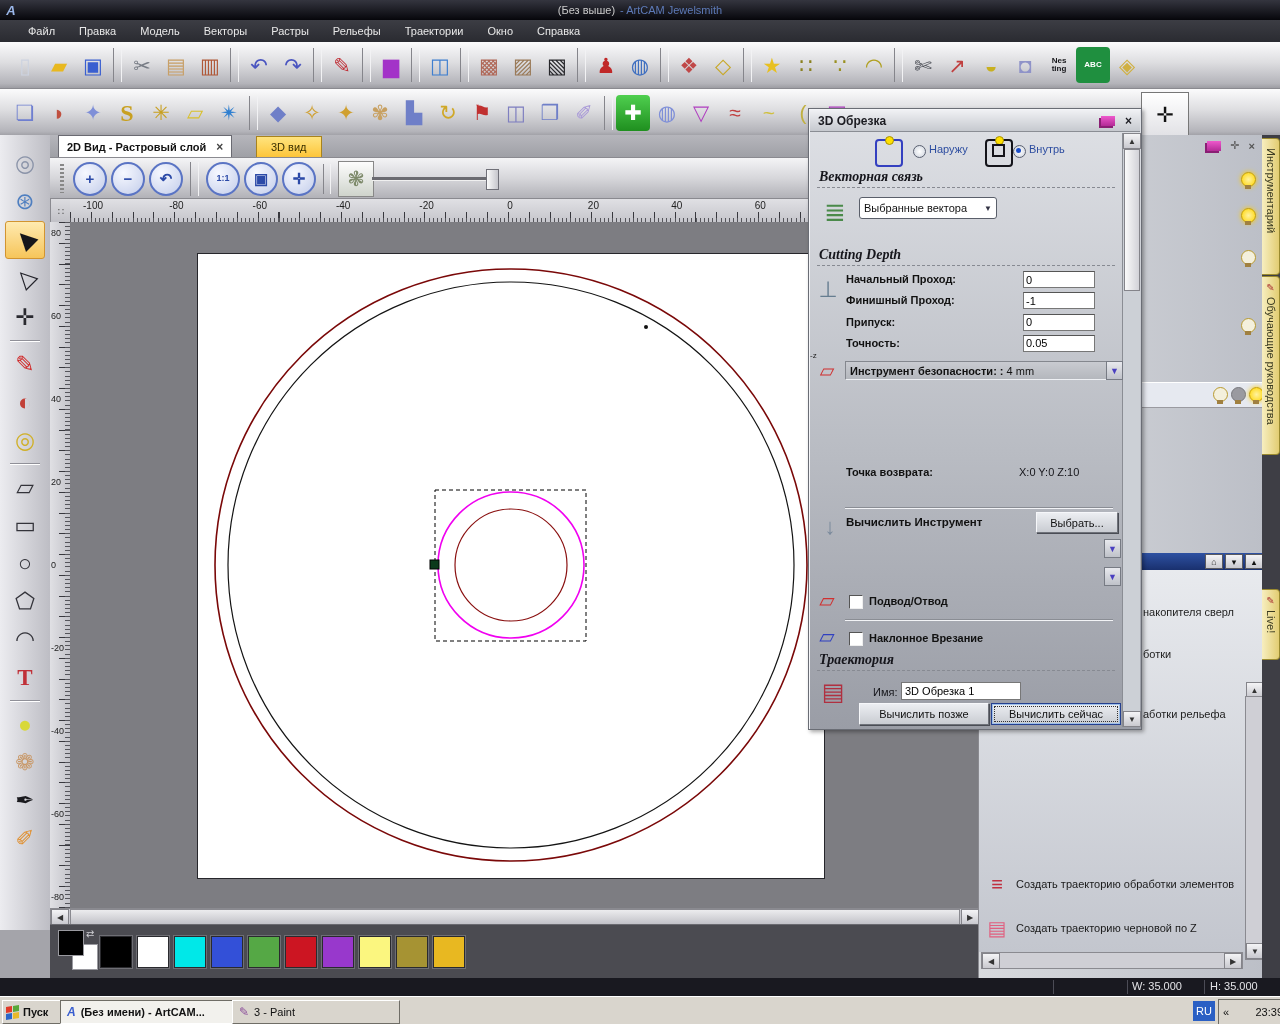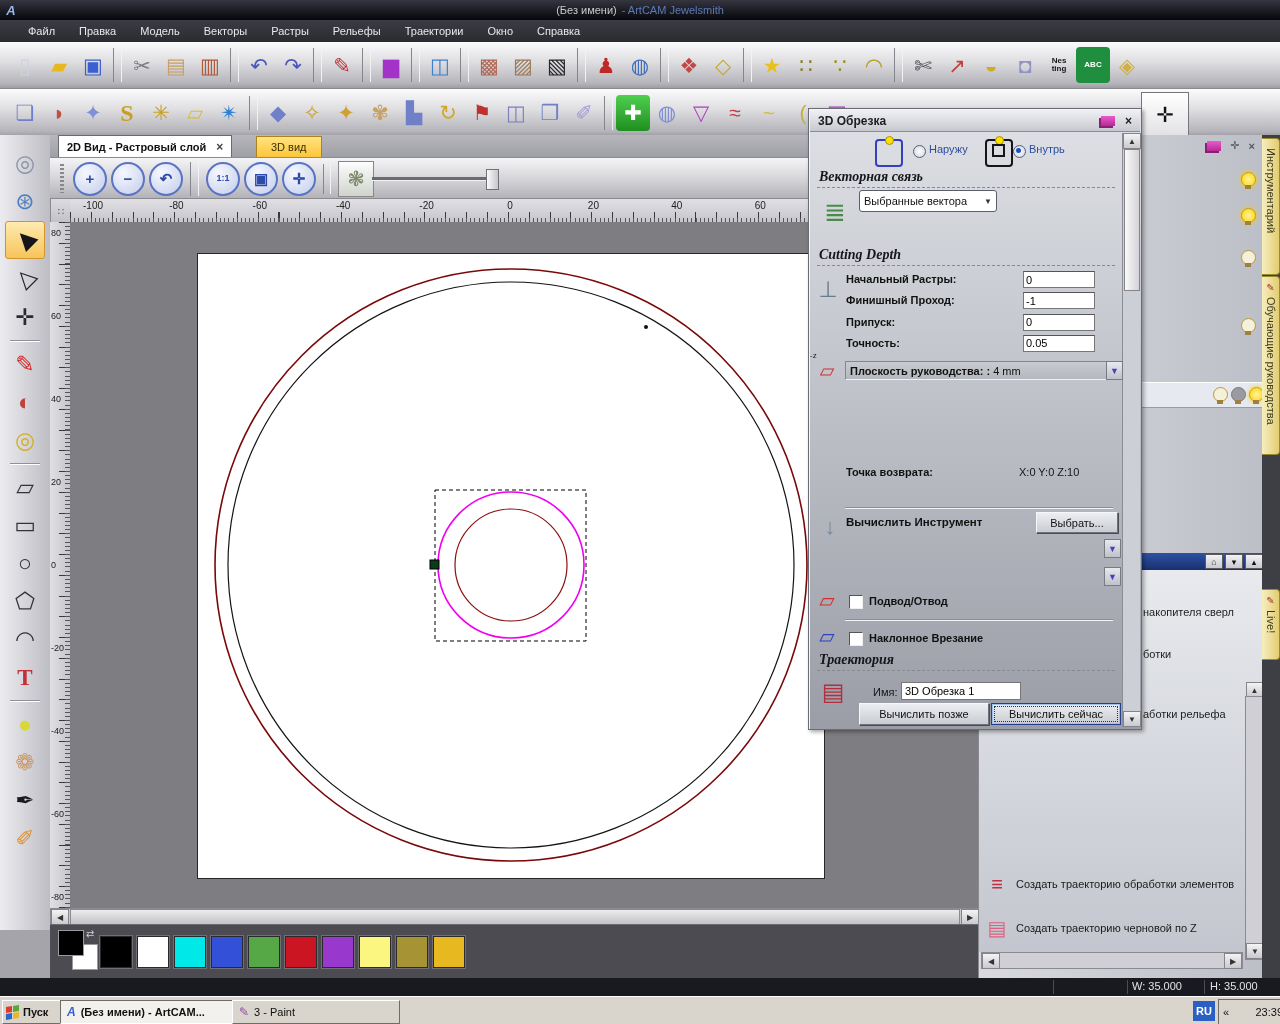--- a/index.html
+++ b/index.html
@@ -70,21 +70,21 @@
   .st-sep{position:absolute;top:2px;width:1px;height:14px;background:#4c4c56;}
   .st-txt{position:absolute;top:2px;font-size:11px;}
   .taskbar{left:0;top:996px;width:1280px;height:28px;background:#d9d5cd;border-top:1px solid #fff;}
   .startbtn{left:2px;top:3px;width:54px;height:22px;background:#d9d5cd;border:1px solid;border-color:#fff #6f6d66 #6f6d66 #fff;box-shadow:1px 1px 0 #403e38;display:flex;align-items:center;gap:4px;padding-left:3px;font-weight:bold;}
   .winflag{display:grid;grid-template-columns:6px 6px;grid-template-rows:6px 6px;gap:1px;transform:skewY(-8deg);}
   .winflag div{width:6px;height:6px;}
   .taskbtn{top:3px;height:22px;display:flex;align-items:center;gap:5px;padding:0 6px;border:1px solid;}
   .task-active{left:60px;width:168px;background:#f2f1ed;border-color:#6f6d66 #fff #fff #6f6d66;font-weight:bold;}
   .task-idle{left:232px;width:154px;background:#d9d5cd;border-color:#fff #6f6d66 #6f6d66 #fff;}
   .task-ico{font-size:12px;}
-  .ru-badge{left:1193px;top:4px;width:22px;height:20px;background:#2a5fc4;color:#fff;font-weight:bold;font-size:11px;display:flex;align-items:center;justify-content:center;}
+  .ru-badge{left:1193px;top:4px;width:22px;height:20px;background:#2a5fc4;color:#fff;font-weight:normal;font-size:11px;display:flex;align-items:center;justify-content:center;}
   .tray{left:1218px;top:2px;width:60px;height:24px;border:1px solid;border-color:#6f6d66 #fff #fff #6f6d66;display:flex;align-items:center;justify-content:space-between;padding:0 4px;}
   
   .rpanel{left:978px;top:135px;width:284px;height:843px;background:linear-gradient(90deg,#d8dade,#bcbfc7);border-left:1px solid #8a8a90;}
   .rp-head{position:absolute;top:4px;right:8px;display:flex;gap:9px;align-items:center;color:#555;}
   .book-ico{width:14px;height:10px;background:linear-gradient(#ee58cc,#b32b96);box-shadow:-2px 2px 0 #8a1f74;}
   .bulb{position:absolute;width:13px;height:13px;border-radius:50%;}
   .bulb::after{content:"";position:absolute;left:3px;top:12px;width:6px;height:4px;background:#a08040;}
   .bulb.on{background:radial-gradient(#fff2a0,#ffd400);box-shadow:0 0 5px #fc0;border:1px solid #c8a000;}
   .bulb.off{background:#f4f0dc;border:1px solid #b89a30;}
   .bulb.gray{background:#9a9aa0;border:1px solid #77777d;}
@@ -135,21 +135,21 @@
   .miniz{position:absolute;font-size:8px;color:#222;top:-4px;left:-1px;}
 </style>
 </head>
 <body>
 
 <div id="screen">
 
   <div class="abs titlebar">
     <div class="abs appico">A</div>
     <div class="abs title-text">
-      <span class="t-un">(Без имени)</span>
+      <span class="t-un">(Без выше)</span>
       <span class="t-app">- ArtCAM Jewelsmith</span>
     </div>
   </div>
 
   <div class="abs menubar">
 
   <div class="menu-item small">Файл</div>
       <div class="menu-item small">Правка</div>
       <div class="menu-item small">Модель</div>
       <div class="menu-item small">Векторы</div>
@@ -720,33 +720,33 @@
     <div class="vicon dark" style="left:176px;top:30px">
         <span class="dot"></span>
         <span class="inner"></span>
       </div>
     <div class="radio checked" style="left:204px;top:36px"></div>
     <span class="rlab" style="left:220px;top:34px">Внутрь</span>
 
     <div class="dsection" style="left:10px;top:60px">Векторная связь</div>
     <div class="dashrule" style="top:78px"></div>
     <div class="dico" style="left:8px;top:84px;width:36px;height:38px;font-size:26px;color:#4a8a4a">≣</div>
-    <div class="combo" style="left:50px;top:81px;width:128px;height:20px">
+    <div class="combo" style="left:50px;top:88px;width:128px;height:20px">
       <span>Выбранные вектора</span>
       <span style="font-size:8px;color:#334">▼</span>
     </div>
 
     <div class="dsection" style="left:10px;top:138px">Cutting Depth</div>
     <div class="dashrule" style="top:156px"></div>
     <div class="dico" style="left:4px;top:164px;width:30px;height:34px;font-size:22px;color:#667d90">⊥</div>
     <span id="dfields">
       
     
         <span>
-          <span class="dlabel" style="left: 37px; top: 164px;">Начальный Растры:</span>
+          <span class="dlabel" style="left: 37px; top: 164px;">Начальный Проход:</span>
           <input class="dfield" value="0" style="left: 214px; top: 162px;">
         </span>
       
         <span>
           <span class="dlabel" style="left: 37px; top: 185.3px;">Финишный Проход:</span>
           <input class="dfield" value="-1" style="left: 214px; top: 183.3px;">
         </span>
       
         <span>
           <span class="dlabel" style="left: 37px; top: 206.6px;">Припуск:</span>
@@ -754,21 +754,21 @@
         </span>
       
         <span>
           <span class="dlabel" style="left: 37px; top: 227.9px;">Точность:</span>
           <input class="dfield" value="0.05" style="left: 214px; top: 225.9px;">
         </span>
       </span>
 
     <div class="dico" style="left:2px;top:246px;width:32px;height:30px;font-size:19px;color:#d03030">▱<span class="miniz">-z</span></div>
     <div class="safbar">
-      <span style="font-weight:bold">Плоскость руководства: :</span>&nbsp;
+      <span style="font-weight:bold">Инструмент безопасности: :</span>&nbsp;
       <span>4 mm</span>
     </div>
     <div class="ddarrow" style="left:297px;top:252px">▼</div>
     <span class="dlabel" style="left:37px;top:357px">Точка возврата:</span>
     <span class="dtext" style="left:210px;top:357px">X:0 Y:0 Z:10</span>
 
     <div class="groove" style="top:398px"></div>
     <div class="dico" style="left:8px;top:400px;width:26px;height:36px;font-size:22px;font-weight:bold;color:#7a8a9c">↓</div>
     <span class="dlabel" style="left:37px;top:407px;font-size:11.5px">Вычислить Инструмент</span>
     <div class="btn3d" style="left:227px;top:403px;width:80px;height:19px">Выбрать...</div>

